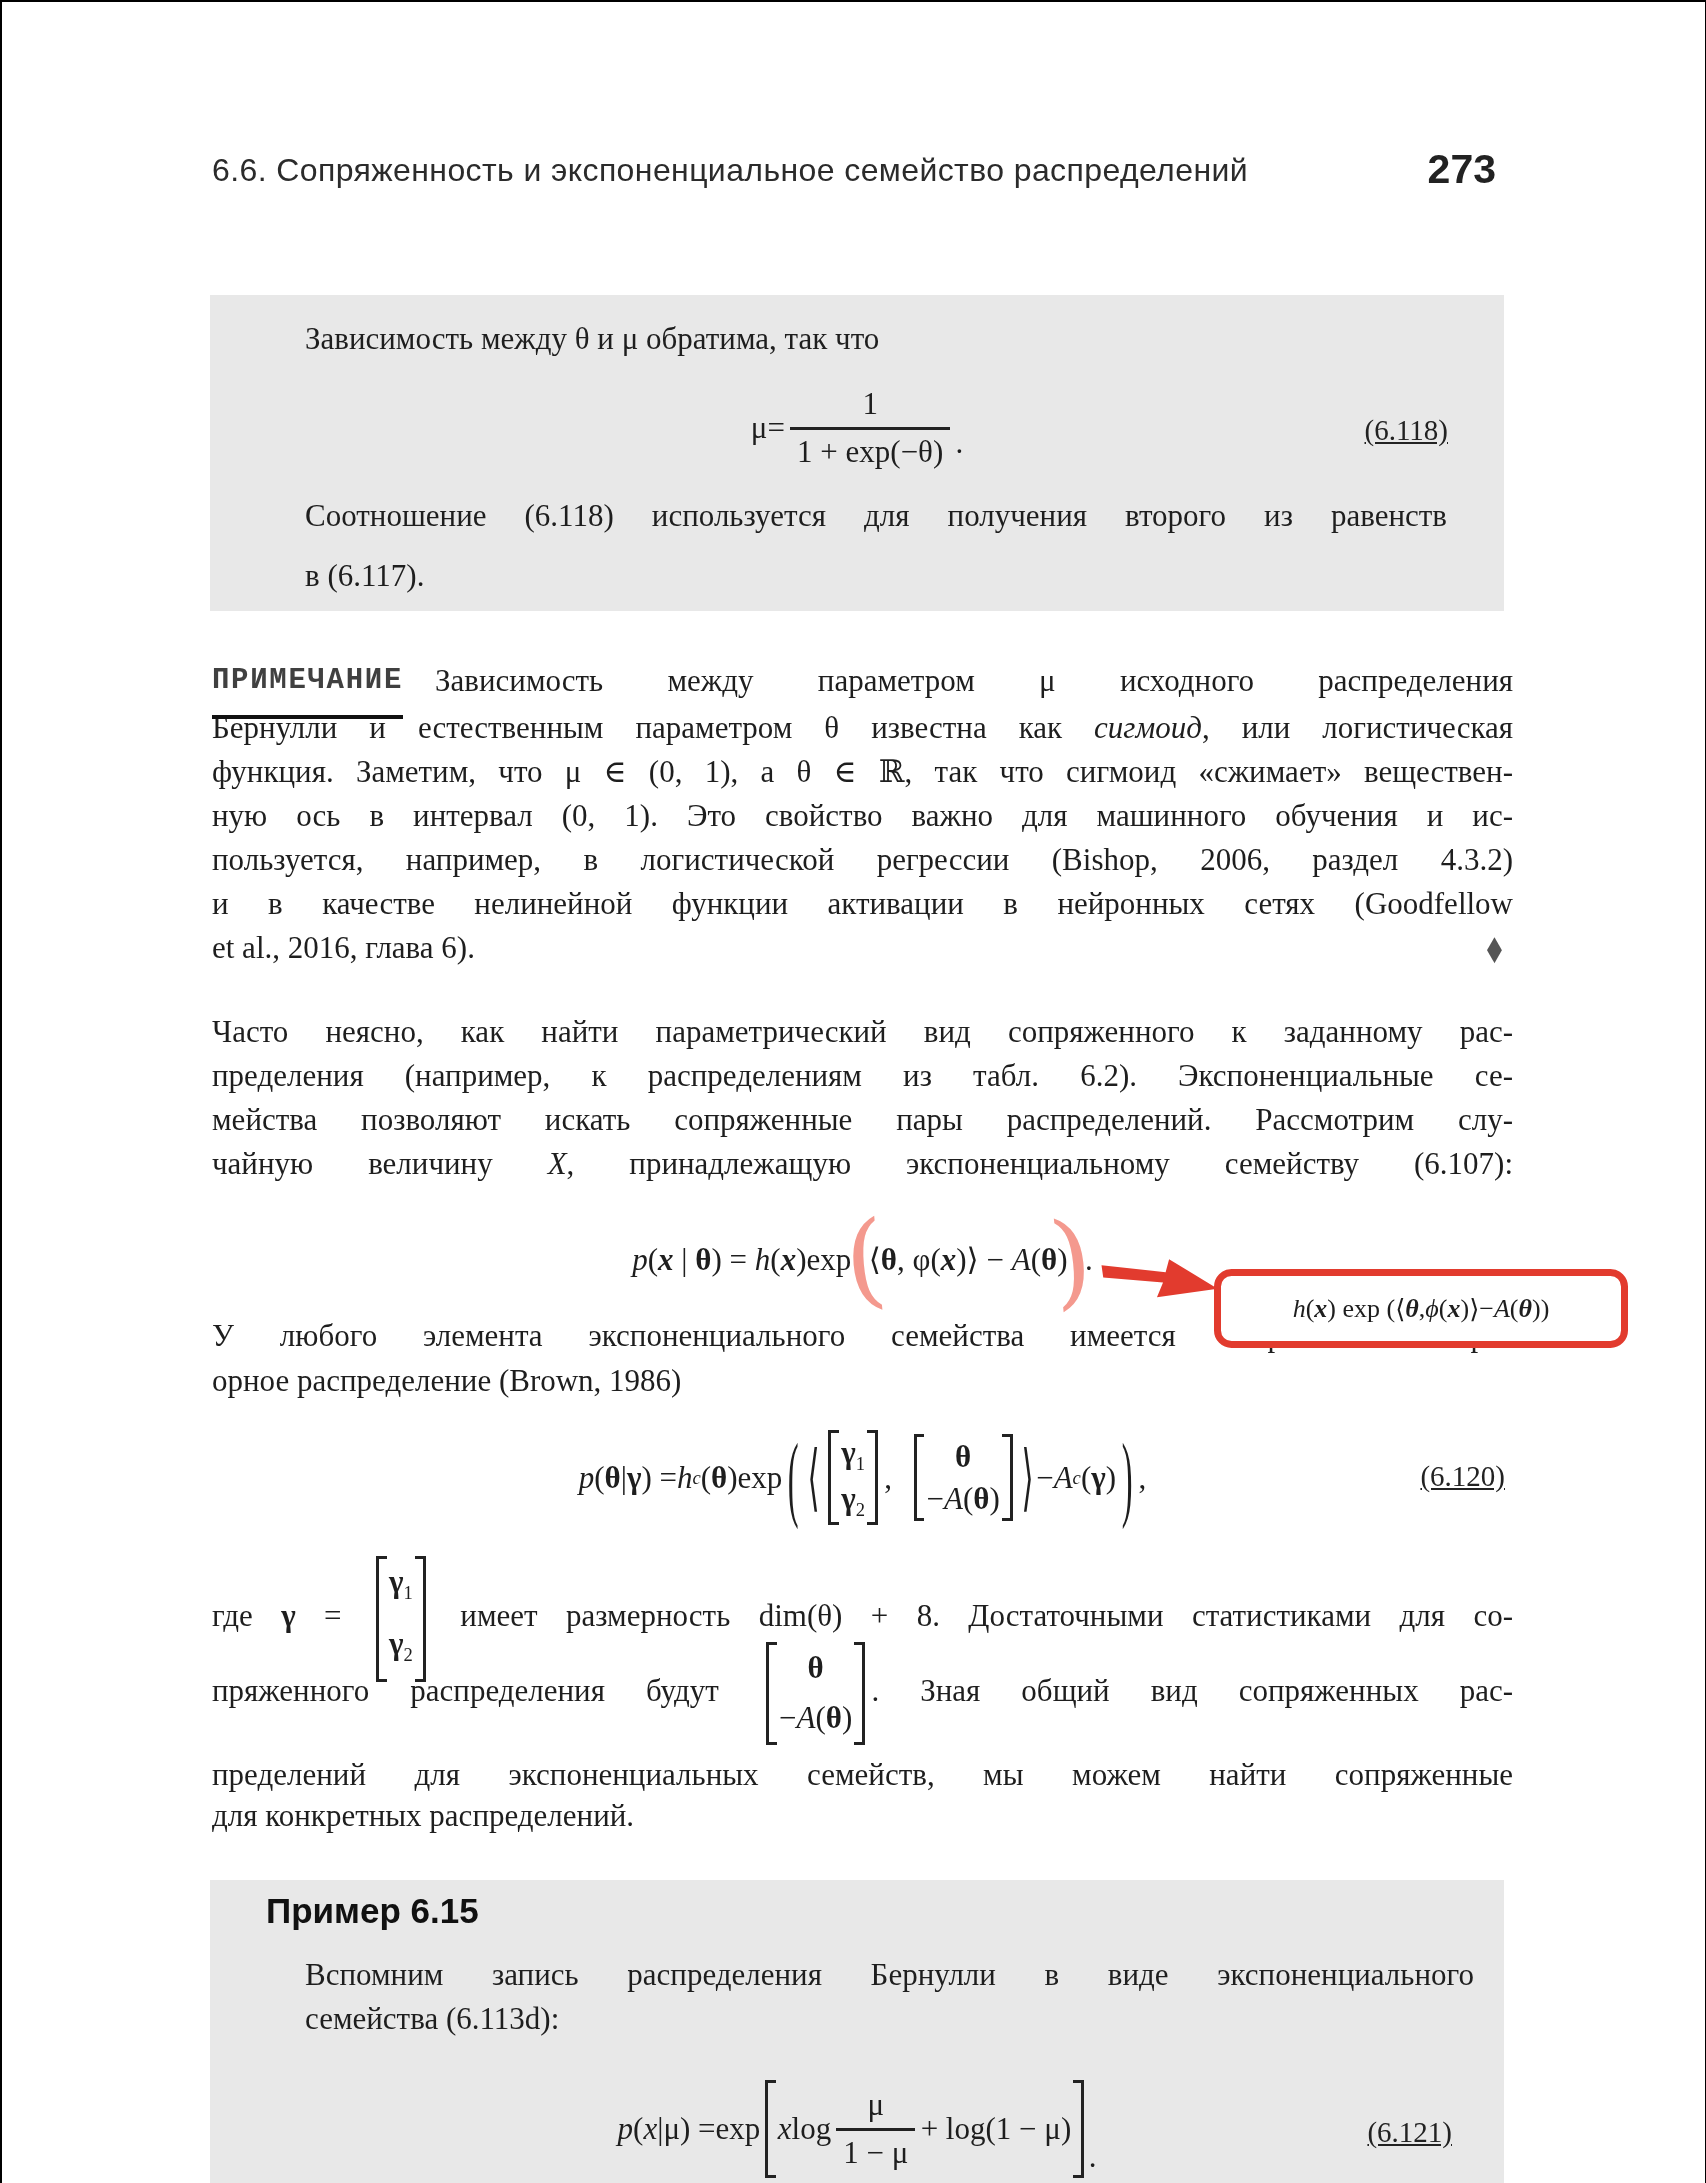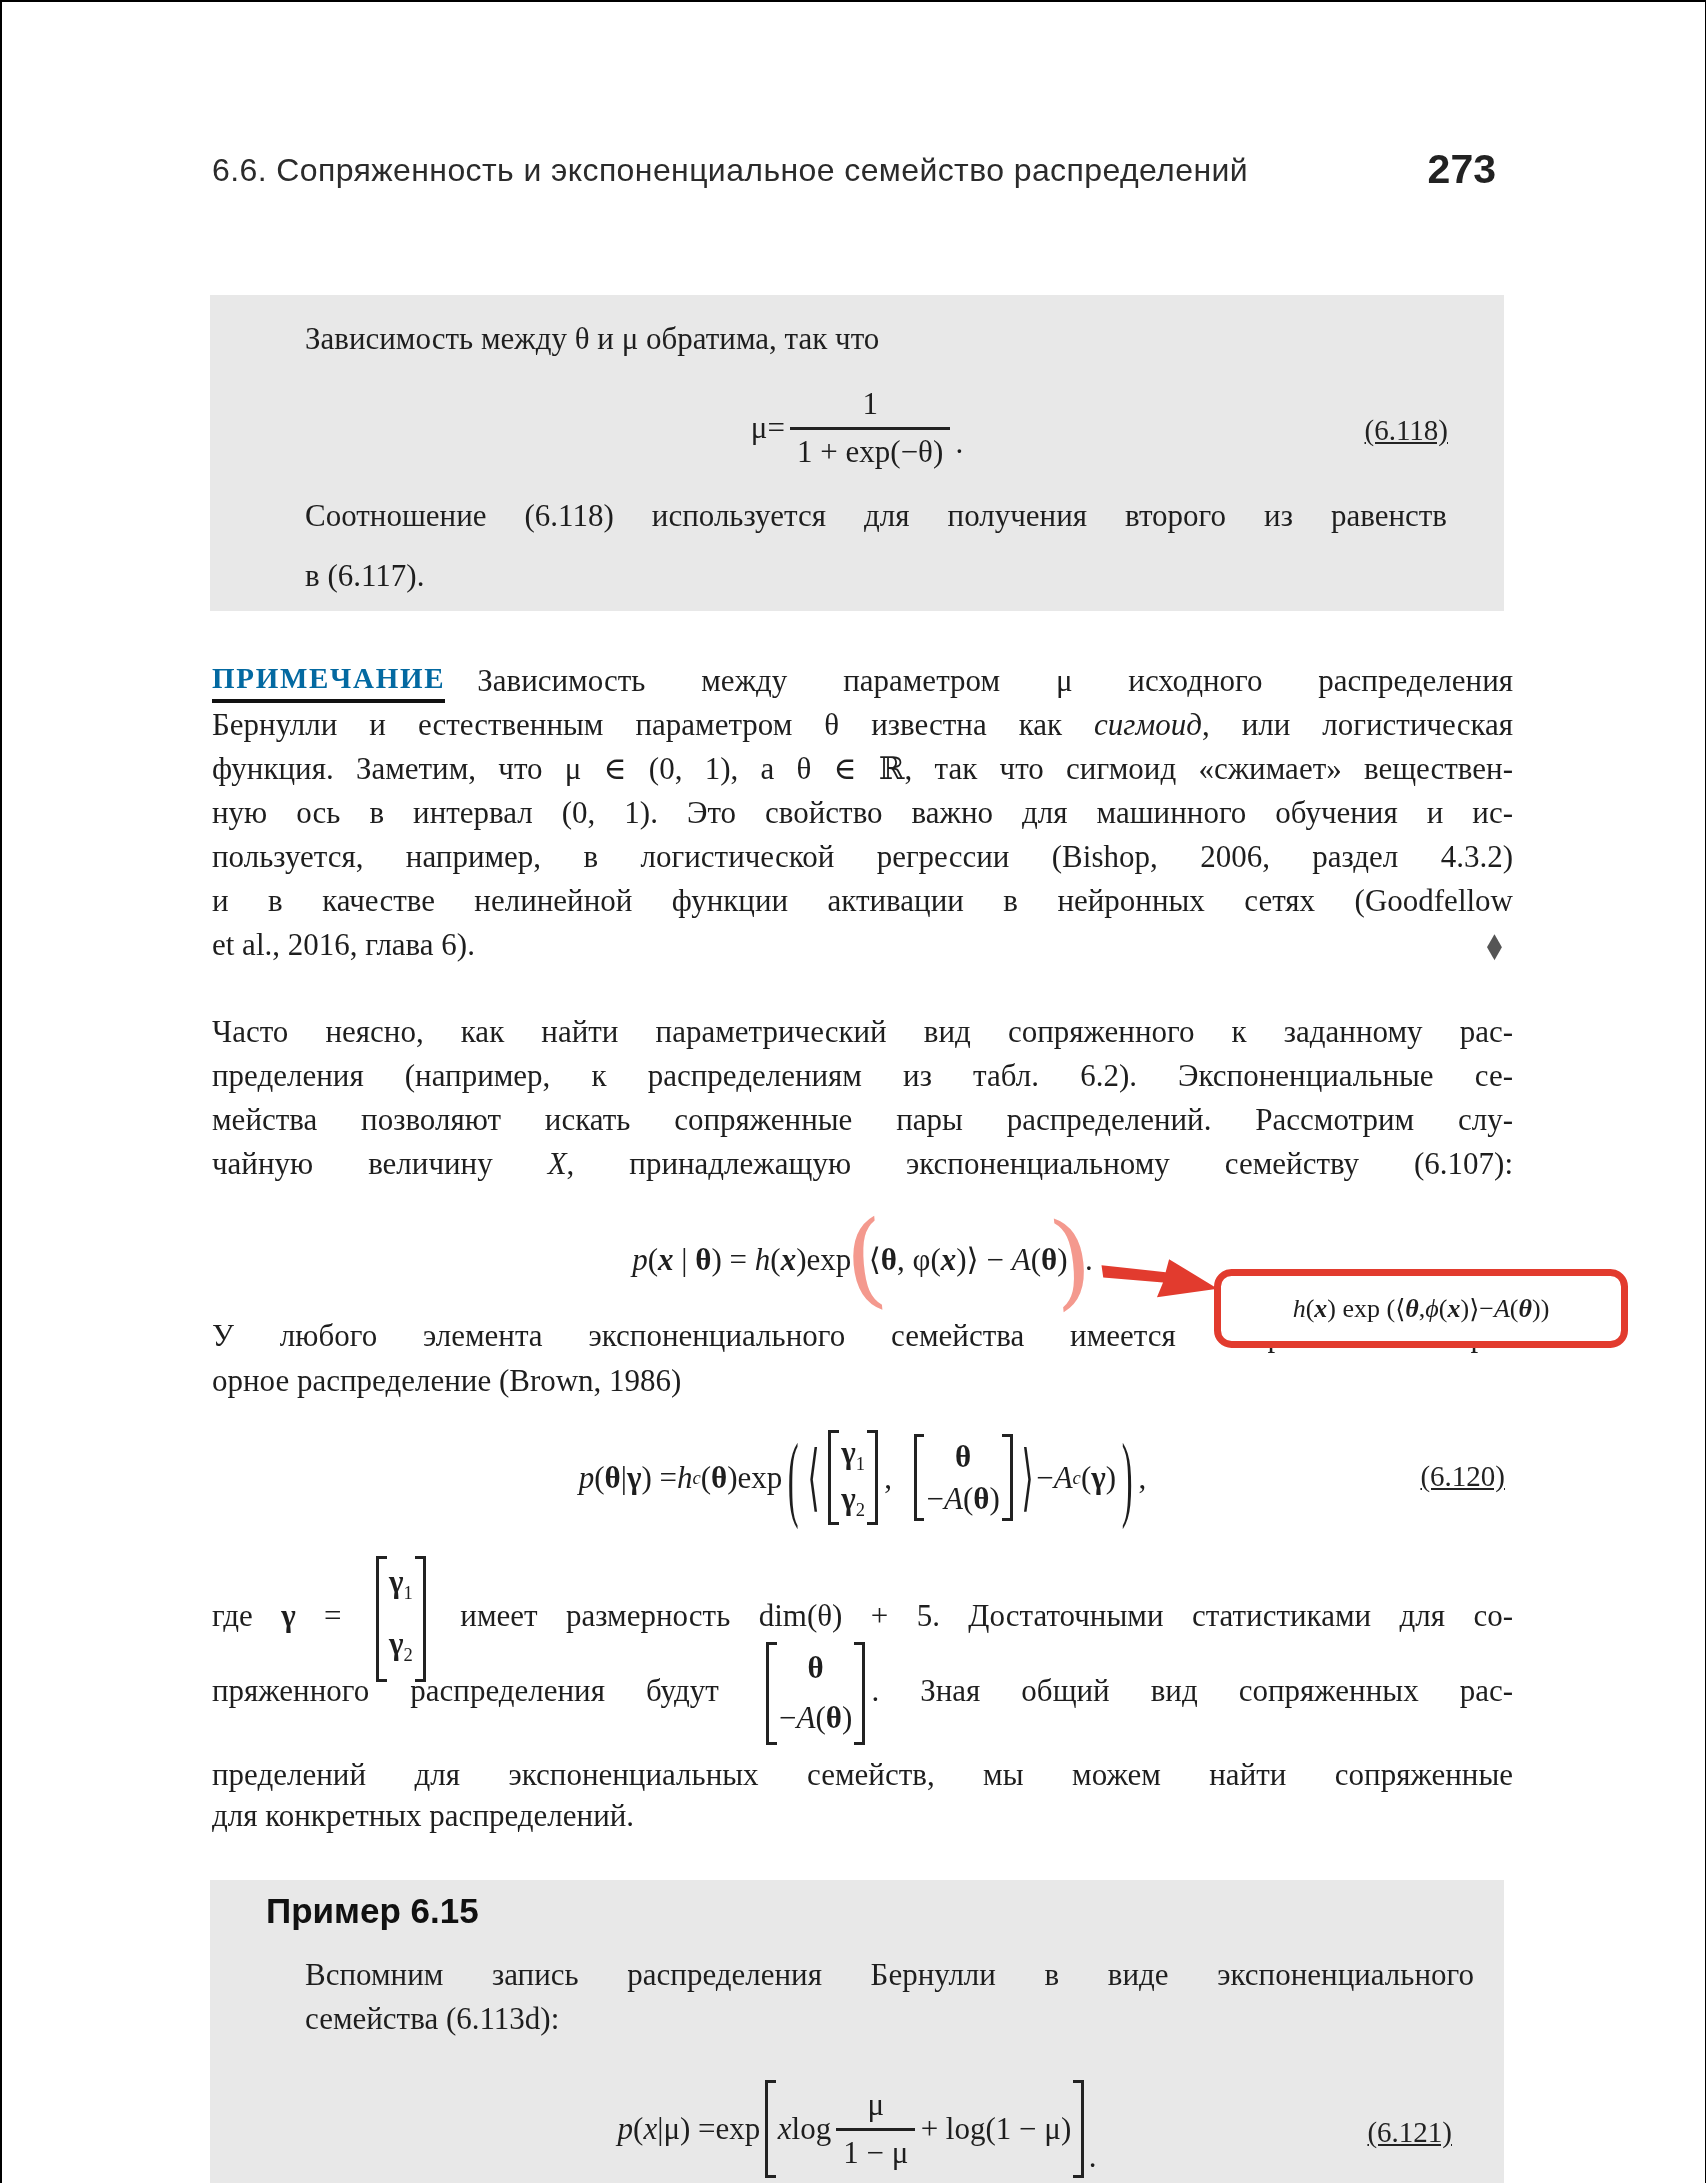--- a/index.html
+++ b/index.html
@@ -15,22 +15,22 @@
   .callout{position:absolute;left:208px;width:1294px;background:#e8e8e8;}
   .box1{top:293px;height:316px;}
   .box2{top:1878px;height:329px;}
   .cline{position:absolute;left:55px;right:57px;font-size:31px;line-height:45px;margin-left:40px;}
   .jline{text-align:justify;text-align-last:justify;}
   .lline{text-align:left;}
   
   .pline{position:absolute;left:210px;width:1301px;font-size:31px;line-height:44px;}
   .flow{position:absolute;left:210px;width:1301px;font-size:31px;line-height:44px;}
   .flow .fl{display:block;}
-  .note-label{font-family:Liberation Serif, serif;font-weight:bold;font-size:29px;
-        letter-spacing:1.7px;color:#0369a1;border-bottom:4.8px solid #111;padding-bottom:5px;
+  .note-label{font-family:Liberation Mono, monospace;font-weight:bold;font-size:29px;
+        letter-spacing:1.7px;color:#404040;border-bottom:4.8px solid #111;padding-bottom:18px;
         margin-right:32px;position:relative;top:-2.6px;white-space:nowrap;}
   .it{font-style:italic;}
   .bf{font-weight:bold;}
   .bfit{font-weight:bold;font-style:italic;}
   .ang{font-family:"DejaVu Sans",sans-serif;}
   .diamond{float:right;font-family:"DejaVu Sans",sans-serif;color:#555;font-size:27px;
         transform:scale(0.72,1.25);transform-origin:center;margin-right:7.9px;}
   
   .eqrow{position:absolute;display:flex;align-items:center;justify-content:center;
         font-size:31px;line-height:1.15;}
@@ -181,21 +181,21 @@
       <span class="bigp">)</span>
       <span>,</span>
     </div>
   <div class="eqnum" style="top:1458px;right:200px;">(6.120)</div>
 
   <div class="pline jline" style="top:1554px;"><span>где </span><span class="bf">γ</span><span> = </span><span class="colvec">
         <span class="vrows">
           <span class="vrow"><span class="bf">γ</span><span class="subs">1</span></span>
           <span class="vrow"><span class="bf">γ</span><span class="subs">2</span></span>
         </span>
-      </span><span> имеет размерность dim(θ) + 5. Достаточными статистиками для со-</span></div>
+      </span><span> имеет размерность dim(θ) + 8. Достаточными статистиками для со-</span></div>
   <div class="pline jline" style="top:1640px;"><span>пряженного распределения будут </span><span class="colvec">
         <span class="vrows">
           <span class="vrow"><span class="bf">θ</span></span>
           <span class="vrow"><span>−</span><span class="it">A</span><span>(</span><span class="bf">θ</span><span>)</span></span>
         </span>
       </span><span>. Зная общий вид сопряженных рас-</span></div>
   <div class="pline jline" style="top:1751px;">пределений для экспоненциальных семейств, мы можем найти сопряженные</div>
   <div class="pline lline" style="top:1792px;">для конкретных распределений.</div>
 
   <div class="callout box2">

